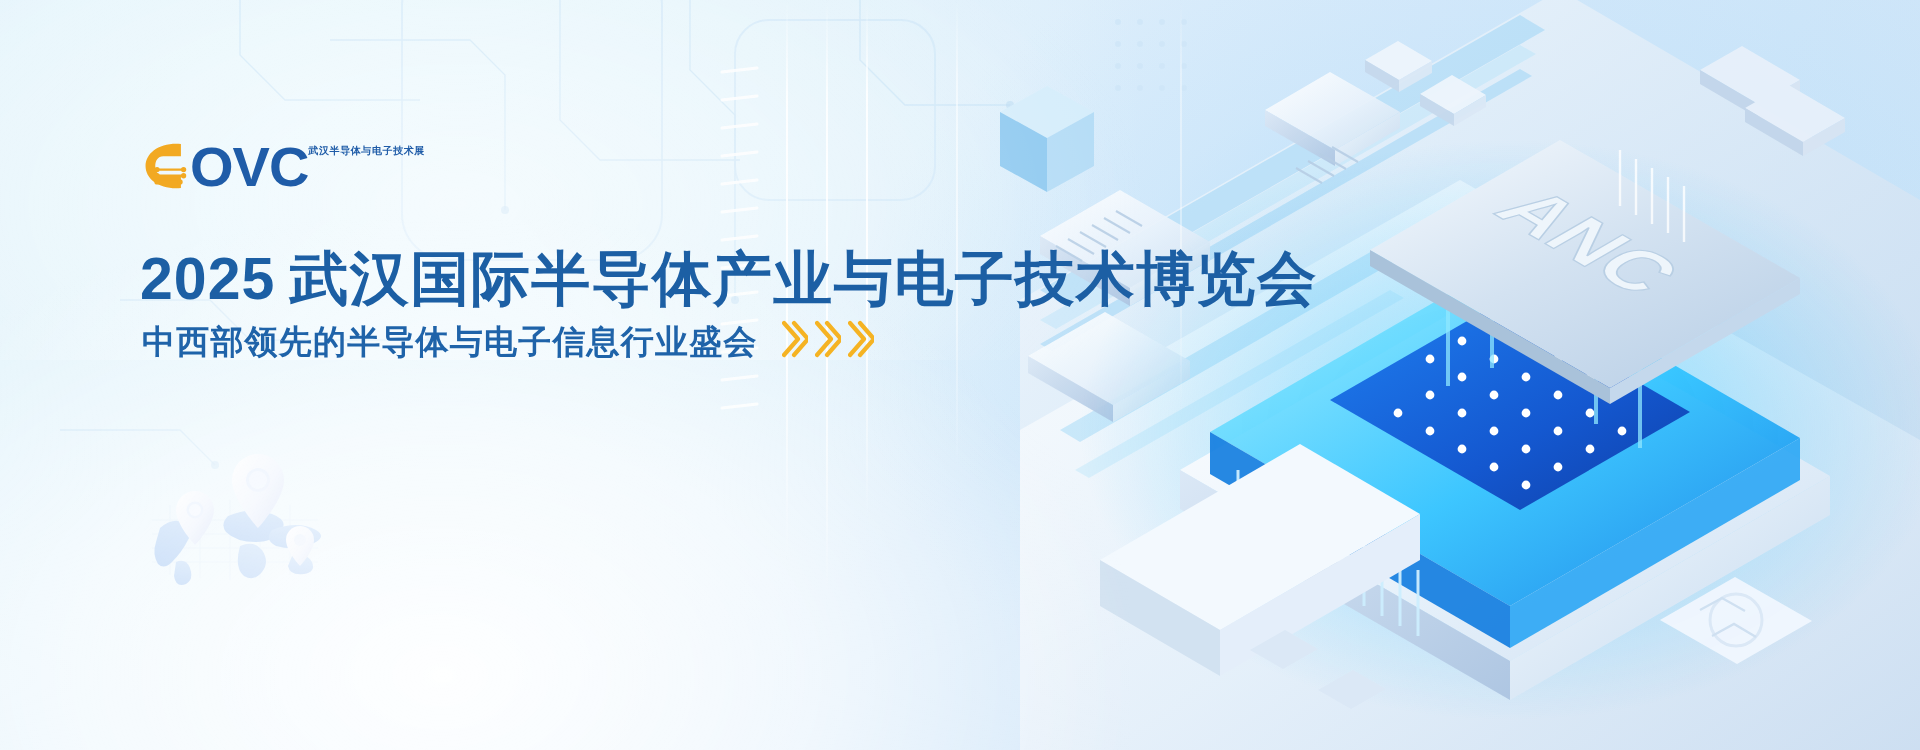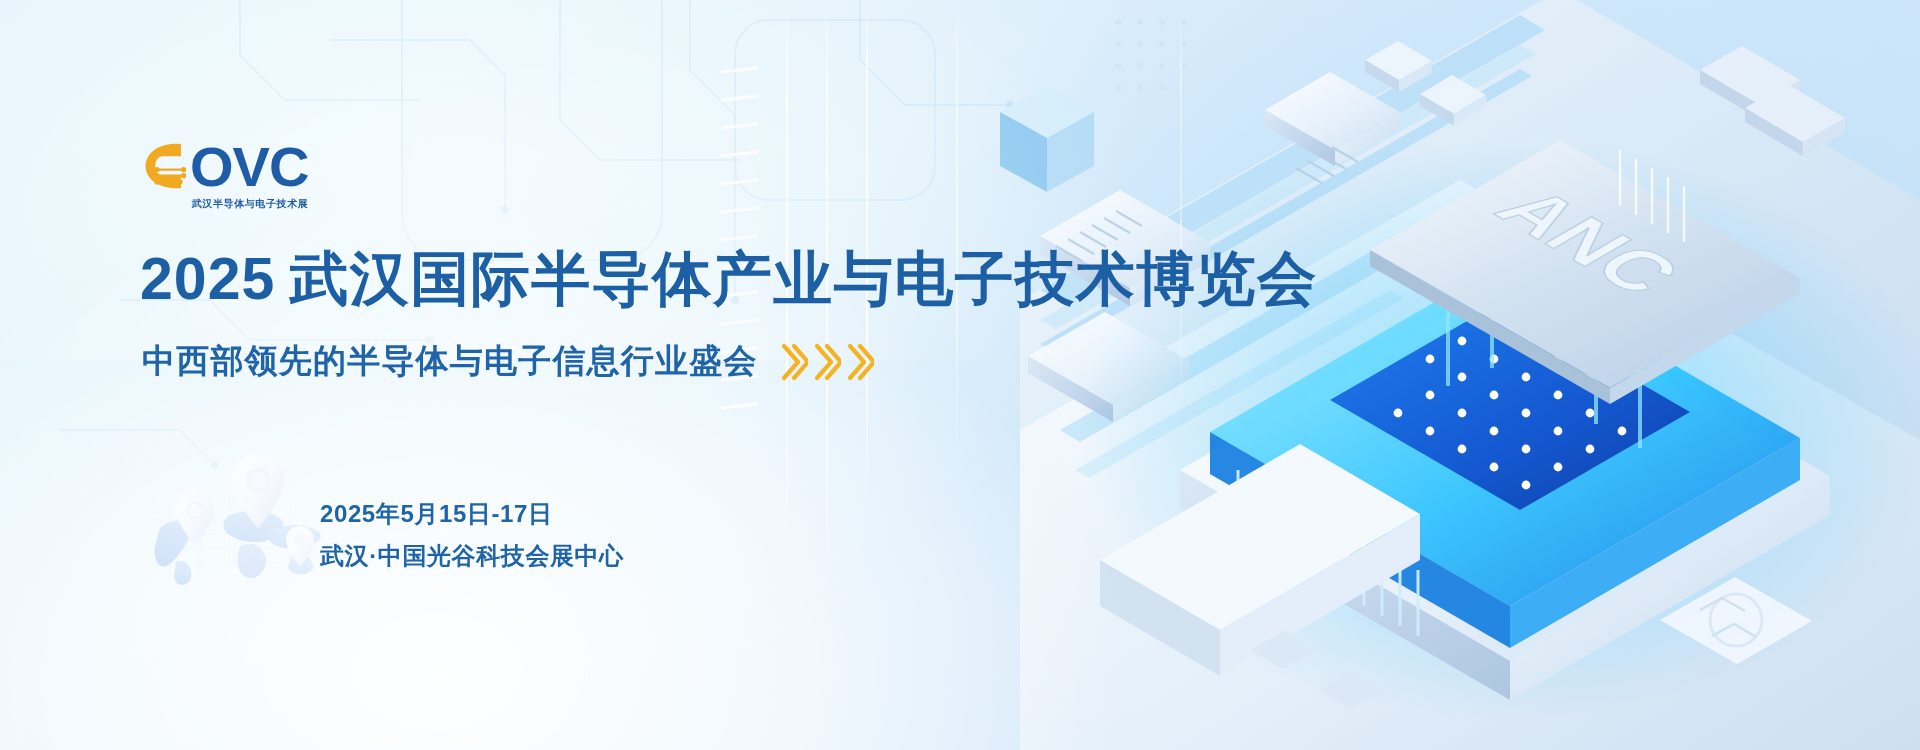--- a/index.html
+++ b/index.html
@@ -35,32 +35,32 @@
   .bg-svg{ position:absolute; inset:0; width:1920px; height:750px; pointer-events:none; }
 
   
   .vbar{ position:absolute; top:0; width:2px; background:linear-gradient(180deg,rgba(255,255,255,0) 0%,rgba(255,255,255,.85) 18%,rgba(255,255,255,.9) 62%,rgba(255,255,255,0) 100%); }
 
   
   .content{ position:absolute; left:0; top:0; width:1100px; height:750px; }
 
   .logo{ position:absolute; left:142px; top:140px; display:flex; align-items:flex-start; }
   .logo-mark{ width:46px; height:52px; margin-right:2px; }
-  .logo-right{ display:flex; flex-direction:column; }
+  .logo-right{ display:flex; }
   .logo-word{ font-size:56px; font-weight:700; color:#1f5ca8; letter-spacing:-1px; line-height:.95; }
   .logo-sub{ font-size:10px; color:#1f5ca8; font-weight:700; letter-spacing:.6px; margin-top:4px; text-align:right; }
 
   .title{
     position:absolute; left:140px; top:240px;
     font-size:59px; font-weight:700; color:#1c5fa4;
     letter-spacing:1.5px; white-space:nowrap;
   }
   .title .yr{ letter-spacing:1px; margin-right:14px; }
 
-  .subtitle-row{ position:absolute; left:142px; top:339px; display:flex; align-items:center; white-space:nowrap; }
+  .subtitle-row{ position:absolute; left:142px; top:320px; display:flex; white-space:nowrap; }
   .subtitle{ font-size:33px; font-weight:700; color:#1f63a9; letter-spacing:1.2px; }
   .chevs{ display:flex; margin-left:24px; }
   .chev{ width:26px; height:38px; margin-right:7px; }
 
   .meta{ position:absolute; left:320px; top:493px; }
   .meta-line{ font-size:24px; font-weight:700; color:#1f63a9; letter-spacing:.6px; line-height:1.75; }
 </style>
 </head>
 <body>
 
@@ -443,19 +443,15 @@
           <path d="M2 3 L16 19 L2 35" fill="none" stroke="#f5b323" stroke-width="4.2" stroke-linecap="round" stroke-linejoin="round"></path>
           <path d="M12 3 L26 19 L12 35" fill="none" stroke="#f5b323" stroke-width="4.2" stroke-linecap="round" stroke-linejoin="round"></path>
         </svg>
         <svg class="chev" viewBox="0 0 26 38">
           <path d="M2 3 L16 19 L2 35" fill="none" stroke="#f5b323" stroke-width="4.2" stroke-linecap="round" stroke-linejoin="round"></path>
           <path d="M12 3 L26 19 L12 35" fill="none" stroke="#f5b323" stroke-width="4.2" stroke-linecap="round" stroke-linejoin="round"></path>
         </svg>
       </div>
     </div>
 
-    <div class="meta">
-      <div class="meta-line">2025年5月15日-17日</div>
-      <div class="meta-line">武汉·中国光谷科技会展中心</div>
-    </div>
 
   </div>
 </div>
 
 </body></html>

